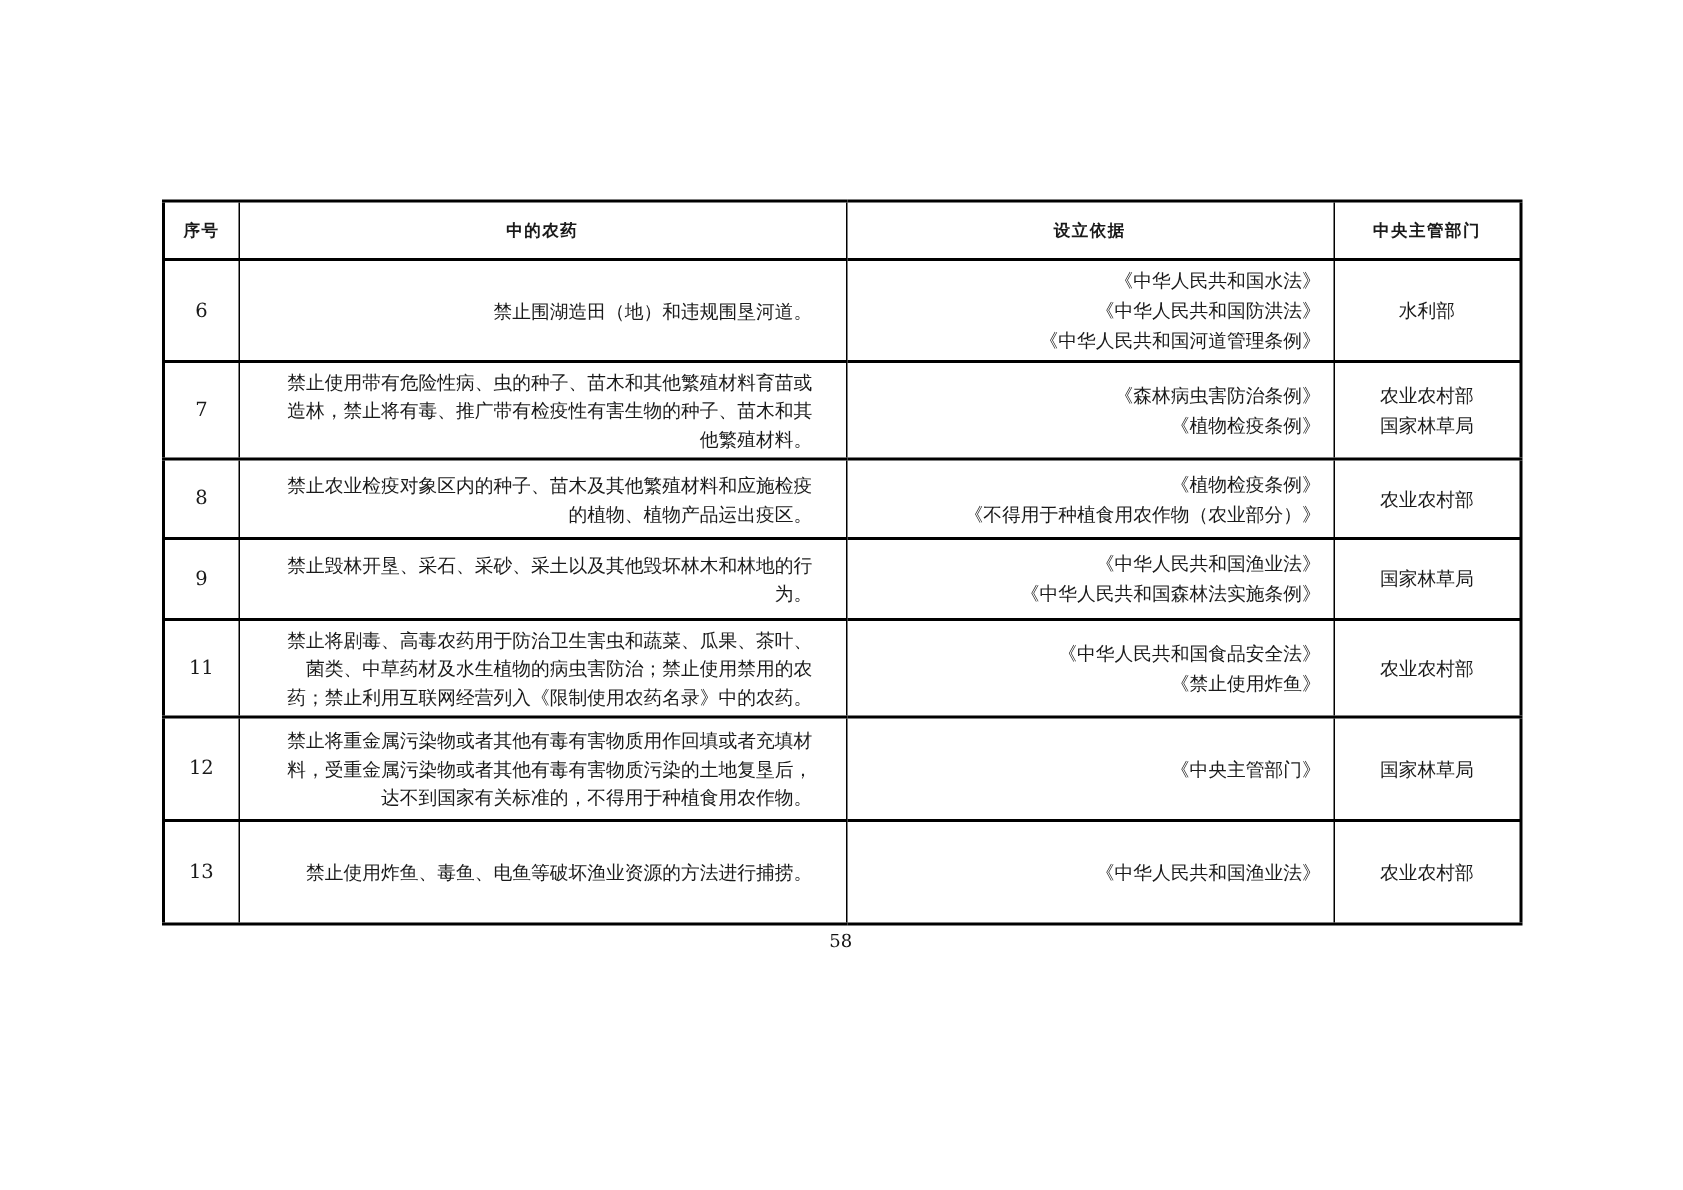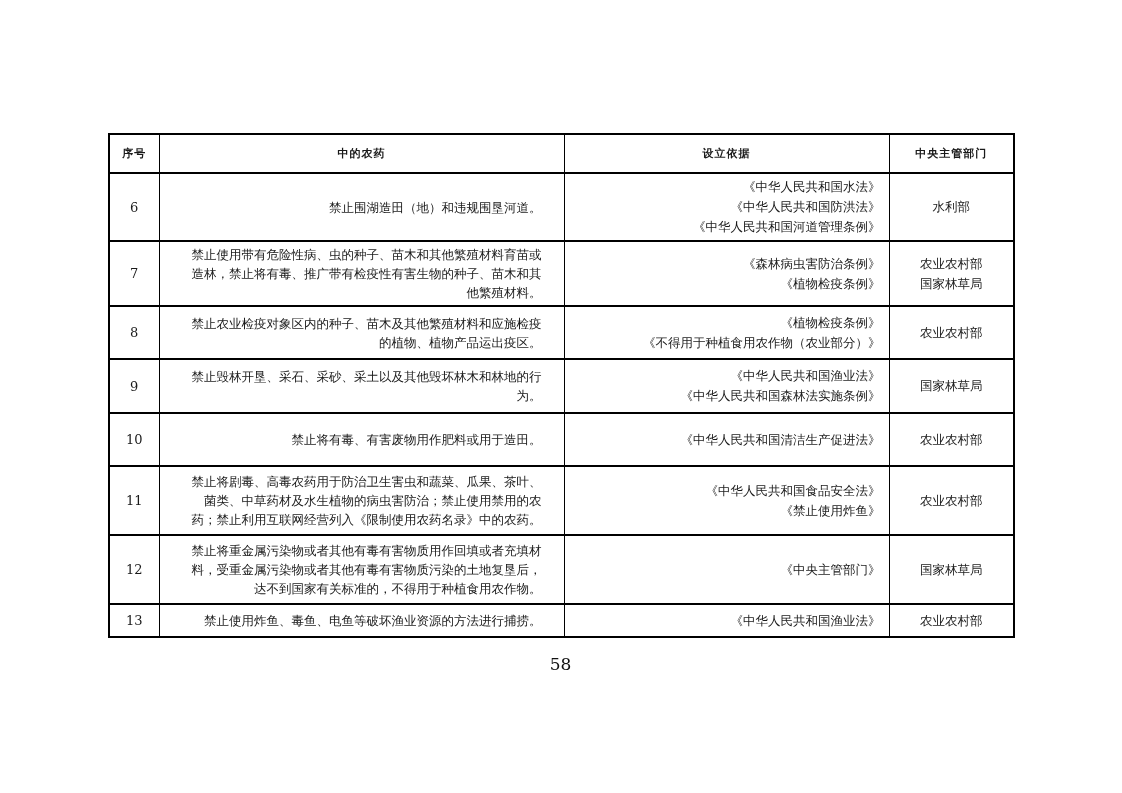--- a/index.html
+++ b/index.html
@@ -63,23 +63,23 @@
   tbody tr:nth-child(2) { height: 55px; }
   tbody tr:nth-child(3) { height: 53px; }
   tbody tr:nth-child(4) { height: 54px; }
   tbody tr:nth-child(5) { height: 53px; }
   tbody tr:nth-child(6) { height: 69px; }
   tbody tr:nth-child(7) { height: 69px; }
   tbody tr:nth-child(8) { height: 33px; }
   tbody tr:nth-child(9) { height: 40px; }
 
   .page-number {
-    margin-top: 16px;
+    margin-top: 3px;
     text-align: center;
-    font-size: 17px;
+    font-size: 12px;
     color: #111;
   }
 </style>
 </head>
 <body>
 
 <div class="content">
   <table class="doc-table">
     <colgroup>
       <col style="width:50px">
@@ -139,30 +139,20 @@
     <td class="col-measure">禁止毁林开垦、采石、采砂、采土以及其他毁坏林木和林地的行为。</td>
     <td class="col-basis">
             <div>《中华人民共和国渔业法》</div>
             <div>《中华人民共和国森林法实施条例》</div>
           </td>
     <td class="col-dept">
             <div>国家林草局</div>
           </td>
   </tr>
 
-  <tr>
-    <td class="col-no">10</td>
-    <td class="col-measure">禁止将有毒、有害废物用作肥料或用于造田。</td>
-    <td class="col-basis">
-            <div>《中华人民共和国清洁生产促进法》</div>
-          </td>
-    <td class="col-dept">
-            <div>农业农村部</div>
-          </td>
-  </tr>
 
   <tr>
     <td class="col-no">11</td>
     <td class="col-measure">禁止将剧毒、高毒农药用于防治卫生害虫和蔬菜、瓜果、茶叶、菌类、中草药材及水生植物的病虫害防治；禁止使用禁用的农药；禁止利用互联网经营列入《限制使用农药名录》中的农药。</td>
     <td class="col-basis">
             <div>《中华人民共和国食品安全法》</div>
             <div>《禁止使用炸鱼》</div>
           </td>
     <td class="col-dept">
             <div>农业农村部</div>

